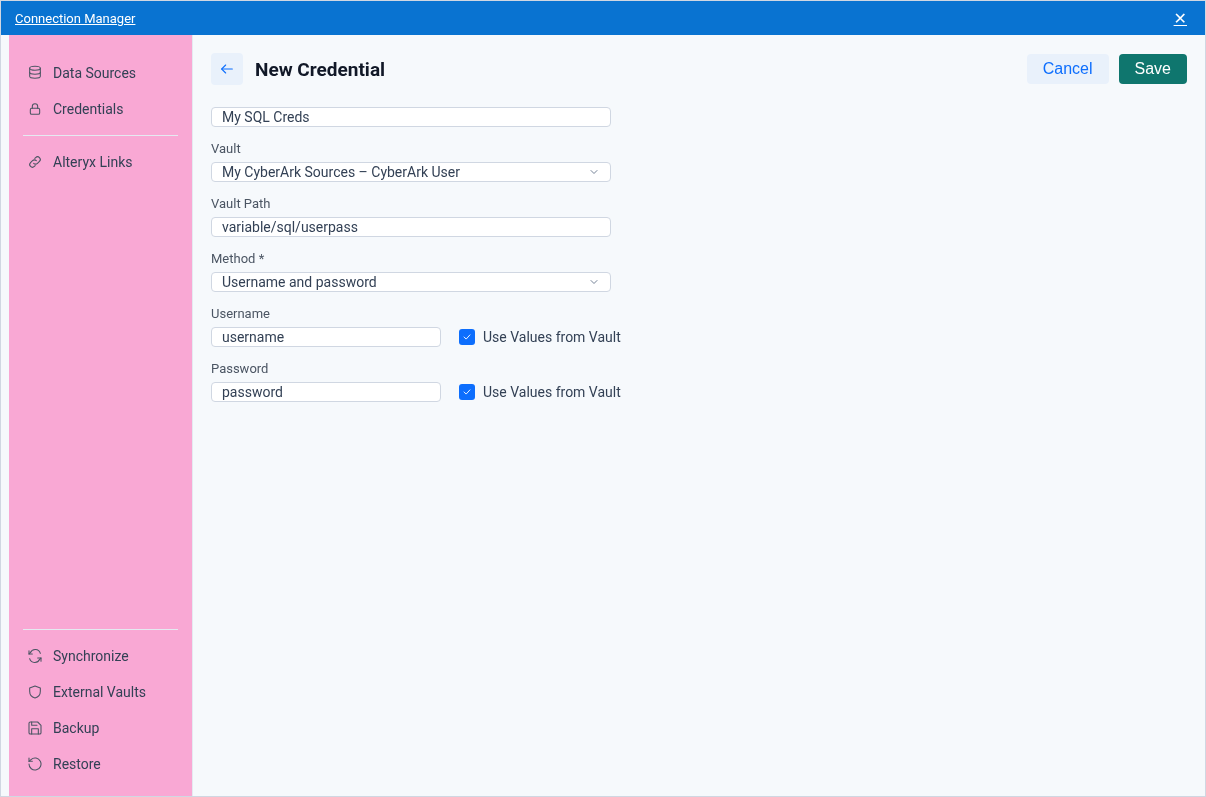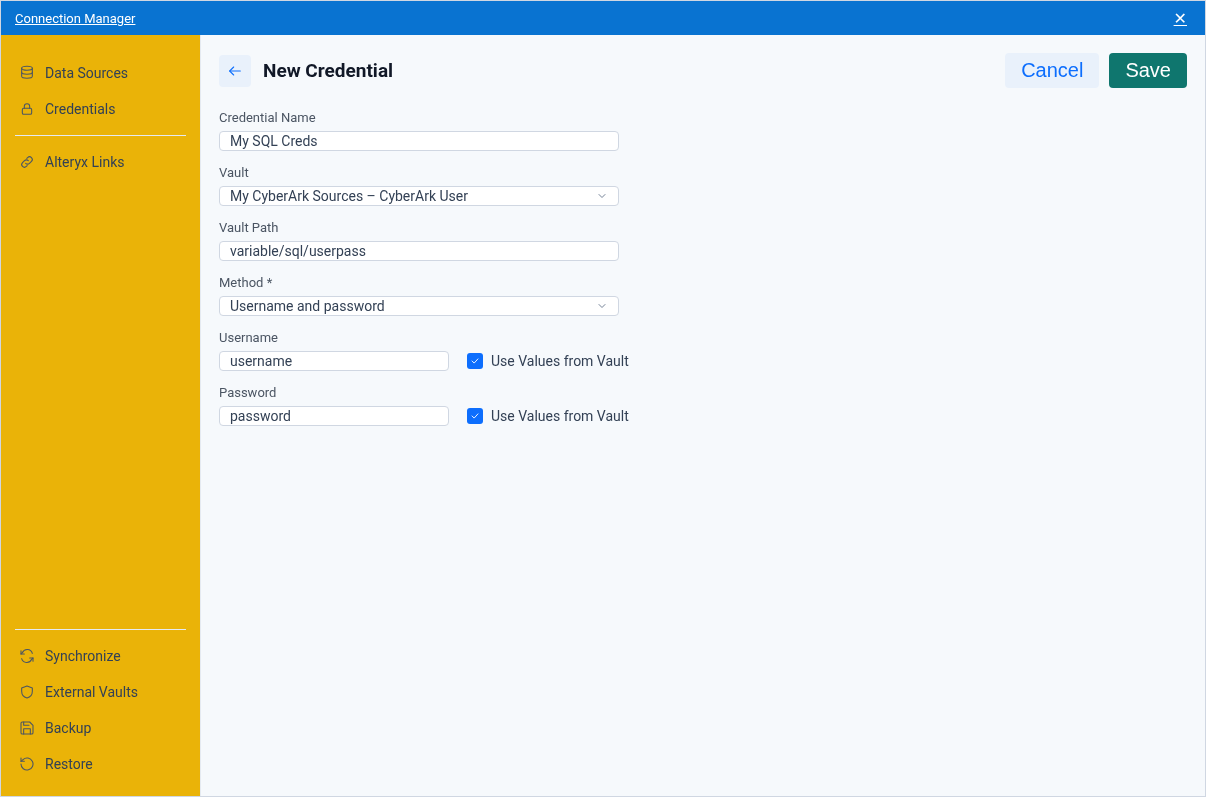--- a/index.html
+++ b/index.html
@@ -36,26 +36,27 @@
     font-size: 16px;
     cursor: pointer;
     padding: 2px 4px;
   }
   .body {
     flex: 1;
     display: flex;
     min-height: 0;
   }
   .sidebar {
-    width: 200px;
-    background: #eab308;
+    width: 184px;
+    background: #f9a8d4;
     border-right: 1px solid #e5eaf1;
     display: flex;
     flex-direction: column;
     padding-top: 20px;
+    margin-left: 8px;
   }
   .sidebar-top { flex: 1; }
   .sidebar-item {
     display: flex;
     align-items: center;
     gap: 10px;
     padding: 10px 18px;
     color: #334155;
     cursor: pointer;
   }
@@ -104,21 +105,21 @@
   .back-btn svg { stroke: #0d6efd; }
   .page-title {
     font-size: 19px;
     font-weight: 700;
     color: #111827;
   }
   .actions { display: flex; gap: 10px; }
   .btn {
     padding: 6px 16px;
     border-radius: 4px;
-    font-size: 20px;
+    font-size: 16px;
     cursor: pointer;
     border: none;
   }
   .btn-secondary {
     background: #e9f1fb;
     color: #0d6efd;
   }
   .btn-primary {
     background: #0f766e;
     color: #ffffff;
@@ -277,21 +278,20 @@
         </div>
         <div class="actions">
           <button class="btn btn-secondary">Cancel</button>
           <button class="btn btn-primary">Save</button>
         </div>
       </div>
 
       <div class="form">
 
         <div class="field">
-          <label class="field-label">Credential Name</label>
           <input class="input" type="text" value="My SQL Creds" style="">
         </div>
 
         <div class="field">
           <label class="field-label">Vault</label>
           <div class="select">
             <span>My CyberArk Sources – CyberArk User</span>
             <svg class="chev" viewBox="0 0 24 24">
                 <polyline points="6 9 12 15 18 9"></polyline>
               </svg>

